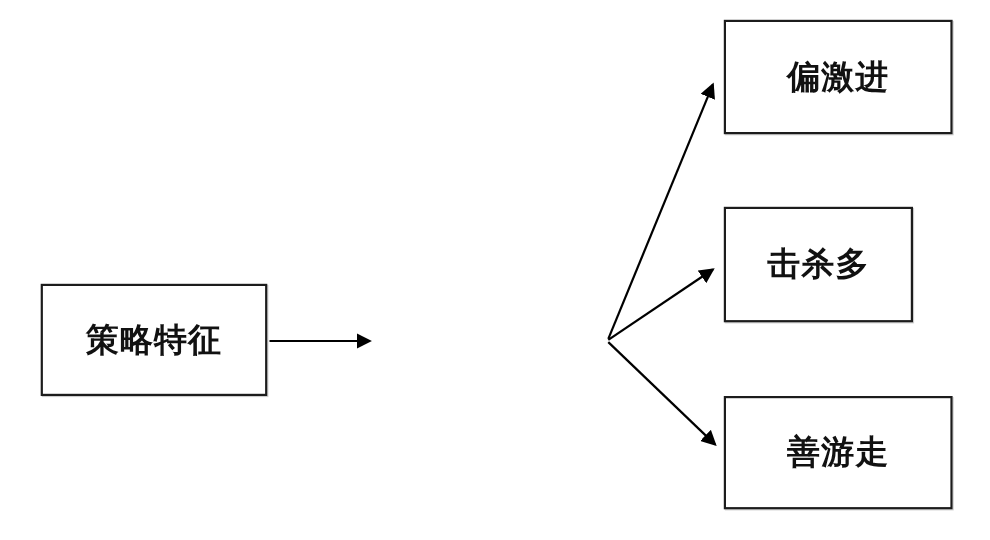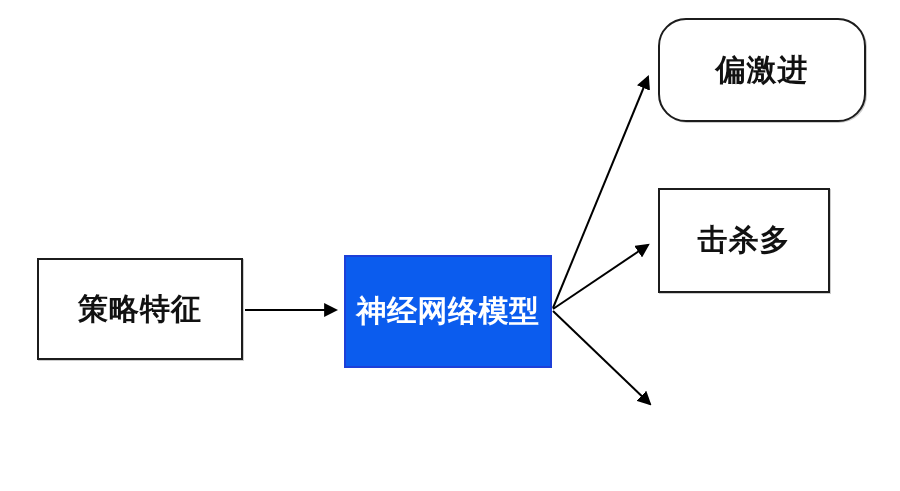--- a/index.html
+++ b/index.html
@@ -66,26 +66,26 @@
     <line class="arrow-line" x1="245" y1="310" x2="336" y2="310" marker-end="url(#arrowhead)"></line>
     <line class="arrow-line" x1="553" y1="308" x2="648" y2="77" marker-end="url(#arrowhead)"></line>
     <line class="arrow-line" x1="553" y1="309" x2="648" y2="245" marker-end="url(#arrowhead)"></line>
     <line class="arrow-line" x1="553" y1="311" x2="650" y2="404" marker-end="url(#arrowhead)"></line>
   </svg>
 
   <div class="node white" style="left:37px; top:258px; width:206px; height:102px;justify-content:center;">
     <span>策略特征</span>
   </div>
 
-  <div class="node model" style="left:344px; top:255px; width:208px; height:113px;">
-    <span>神经网络模型</span>
-  </div>
 
-  <div class="node white" style="left:658px; top:18px; width:208px; height:104px;border-radius:28px;">
+  <div class="node white" style="left:658px; top:18px; width:208px; height:104px;">
     <span>偏激进</span>
   </div>
 
   <div class="node white" style="left:658px; top:188px; width:172px; height:105px;">
     <span>击杀多</span>
   </div>
 
+  <div class="node white" style="left:658px; top:360px; width:208px; height:103px;">
+    <span>善游走</span>
+  </div>
 
 </div>
 
 </body></html>

